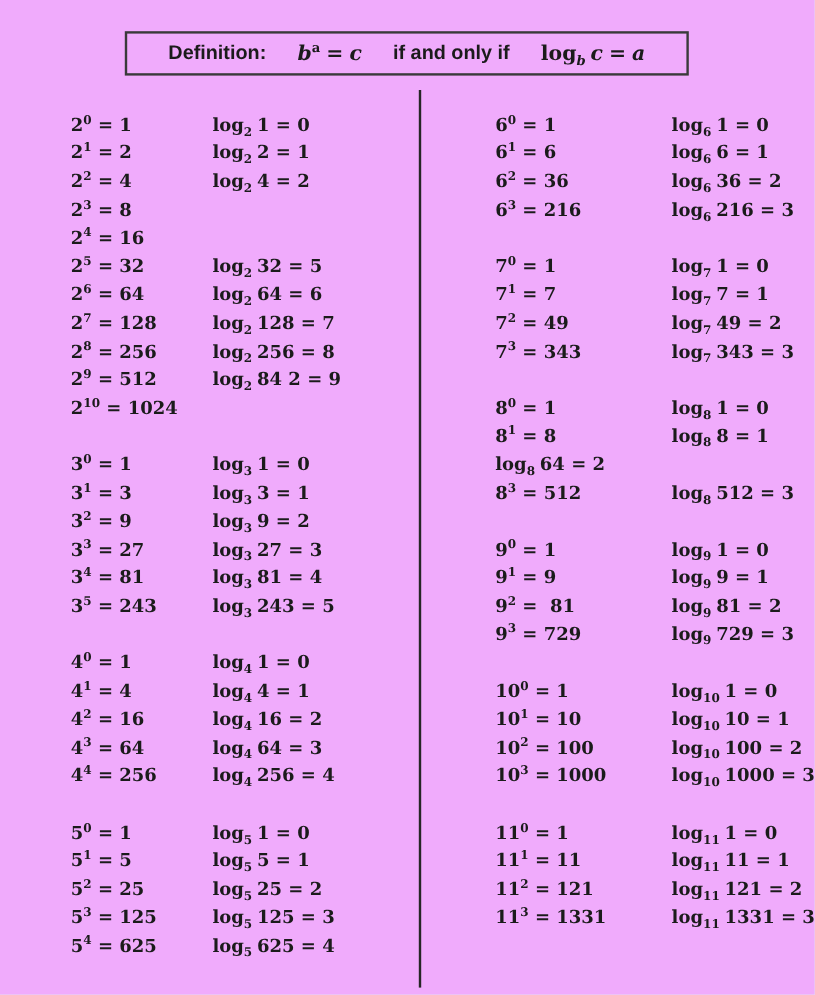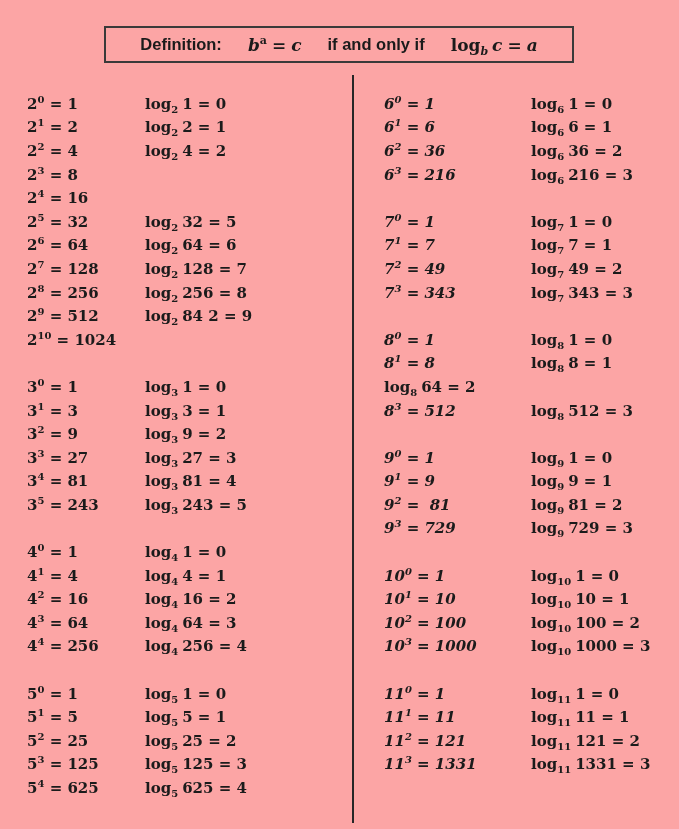--- a/index.html
+++ b/index.html
@@ -1,19 +1,19 @@
 <!DOCTYPE html>
 <html><head>
 <meta charset="utf-8">
 <style>
   html,body{margin:0;padding:0;background:#e9e9e9;}
   .page{
     position:relative;
     width:679px;height:829px;
-    background:#fca5a5;
+    background:#f0abfc;
     overflow:hidden;
     font-family:"DejaVu Serif",serif;
   }
   
   .defbox{
     position:absolute;left:104px;top:26px;width:470px;height:37px;
     border:2px solid #3a3a3a;
     box-sizing:border-box;
     display:flex;align-items:center;justify-content:center;
     gap:26px;
@@ -38,24 +38,25 @@
   .half.left{width:352px;padding:17px 0 0 27px;}
   .divider{width:2px;background:#262626;}
   .half.right{flex:1;padding:17px 0 0 30px;}
   .row{
     height:23.6px;
     display:flex;align-items:center;
     font-family:"DejaVu Serif",serif;
     font-weight:bold;font-size:15px;
     color:#1b1b1b;
     white-space:nowrap;
+    margin-left:32px;
   }
   .row.spacer{visibility:hidden;}
   .pow{width:118px;}
-  .half.right .pow{width:147px;font-style:italic;}
+  .half.right .pow{width:147px;}
   .lg{flex:1;}
   .row sup{font-size:10px;line-height:0;}
   .row sub{font-size:10px;line-height:0;margin-right:4px;}
   .sp,.v{white-space:pre;}
 </style>
 </head>
 <body>
 
 <div class="page">
 

